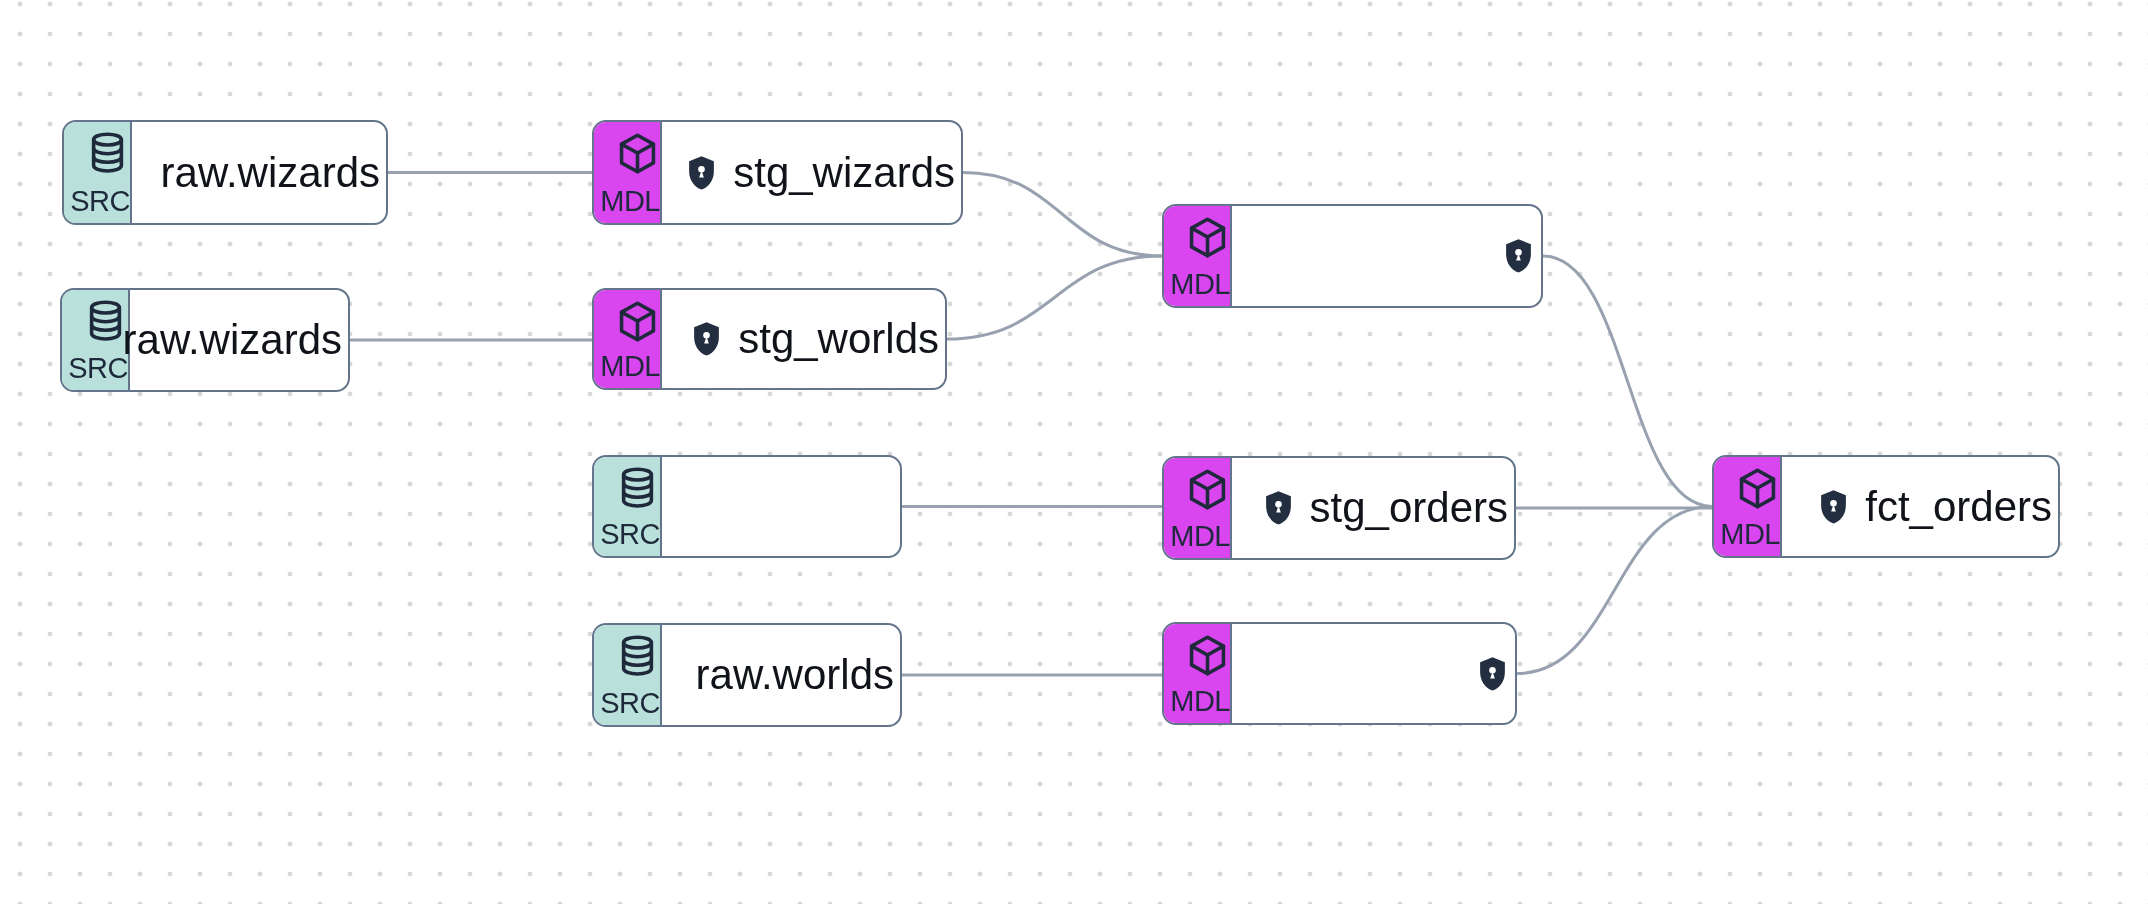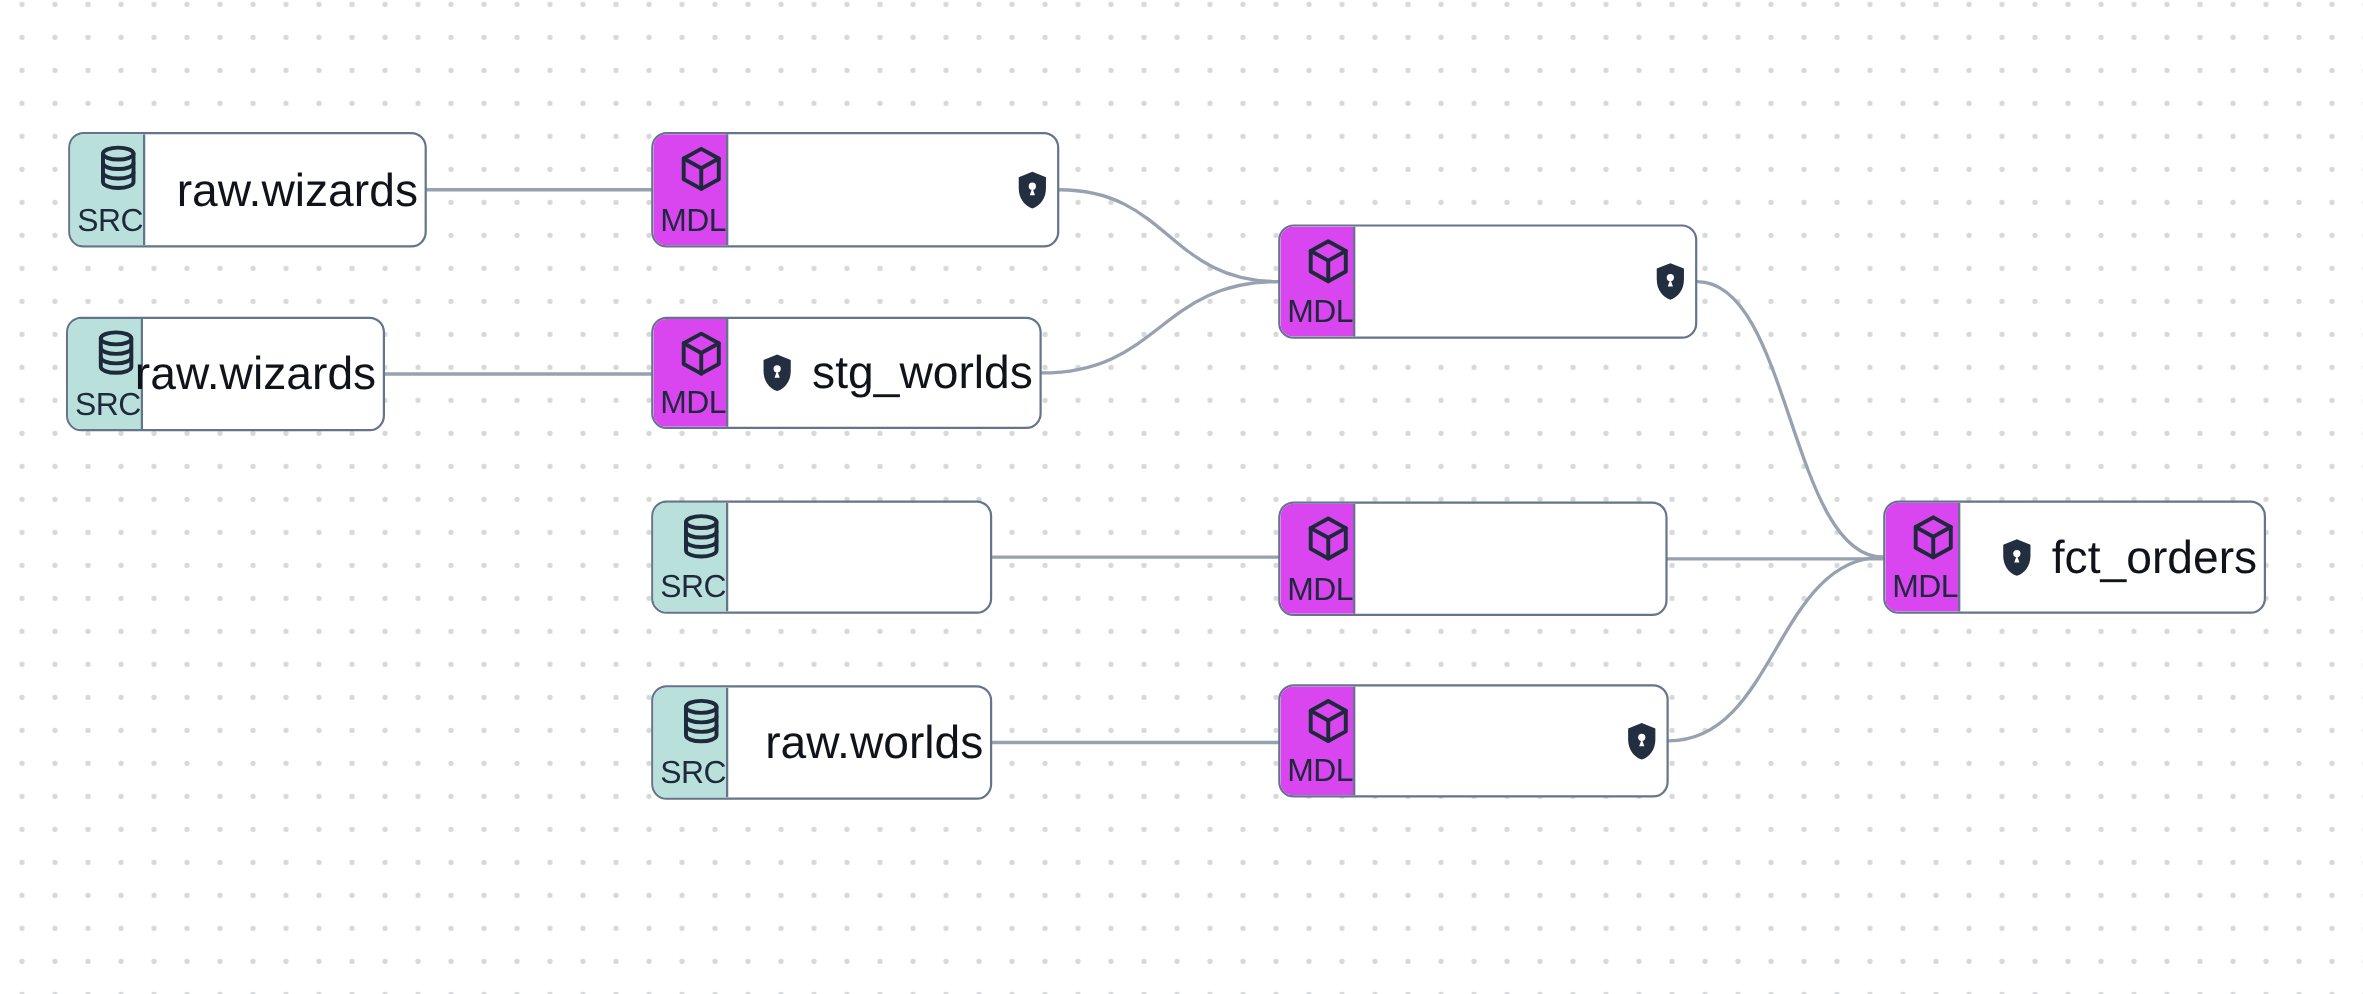--- a/index.html
+++ b/index.html
@@ -122,20 +122,21 @@
           <span class="badge-text">MDL</span>
         </div>
         <div class="node-body">
           <span class="shield">
             <svg viewBox="0 0 24 26">
               <path d="M12 0.8 21 4.4v7.1c0 6.8-3.7 11.7-9 13.5-5.3-1.8-9-6.7-9-13.5V4.4Z" fill="#232e40"></path>
               <circle cx="12" cy="10.3" r="2.4" fill="#ffffff"></circle>
               <path d="M12 11.2l1.7 5h-3.4Z" fill="#ffffff"></path>
             </svg>
           </span>
+          <span class="node-label">stg_wizards</span>
         </div>
       </div>
       <div class="node source" style="left: 60px; top: 288px; width: 290px; height: 104px;">
         <div class="badge">
           <span class="badge-icon">
             <svg viewBox="0 0 24 24" fill="none" stroke="#1e2a3b" stroke-width="1.9" stroke-linecap="round" stroke-linejoin="round">
               <ellipse cx="12" cy="4.6" rx="7.4" ry="2.9"></ellipse>
               <path d="M4.6 4.6v4.6c0 1.6 3.31 2.9 7.4 2.9s7.4-1.3 7.4-2.9V4.6"></path>
               <path d="M4.6 9.2v4.6c0 1.6 3.31 2.9 7.4 2.9s7.4-1.3 7.4-2.9V9.2"></path>
               <path d="M4.6 13.8v4.6c0 1.6 3.31 2.9 7.4 2.9s7.4-1.3 7.4-2.9v-4.6"></path>
@@ -206,20 +207,30 @@
       <div class="node model" style="left: 1162px; top: 456px; width: 354px; height: 104px;">
         <div class="badge">
           <span class="badge-icon">
             <svg viewBox="0 0 24 24" fill="none" stroke="#1e2a3b" stroke-width="1.9" stroke-linecap="round" stroke-linejoin="round">
               <path d="M12 2.3 20.5 7v10L12 21.7 3.5 17V7Z"></path>
               <path d="M3.5 7 12 11.7 20.5 7"></path>
               <path d="M12 11.7v10"></path>
             </svg>
           </span>
           <span class="badge-text">MDL</span>
+        </div>
+        <div class="node-body">
+          <span class="shield">
+            <svg viewBox="0 0 24 26">
+              <path d="M12 0.8 21 4.4v7.1c0 6.8-3.7 11.7-9 13.5-5.3-1.8-9-6.7-9-13.5V4.4Z" fill="#232e40"></path>
+              <circle cx="12" cy="10.3" r="2.4" fill="#ffffff"></circle>
+              <path d="M12 11.2l1.7 5h-3.4Z" fill="#ffffff"></path>
+            </svg>
+          </span>
+          <span class="node-label">stg_orders</span>
         </div>
       </div>
       <div class="node source" style="left: 592px; top: 623px; width: 310px; height: 104px;">
         <div class="badge">
           <span class="badge-icon">
             <svg viewBox="0 0 24 24" fill="none" stroke="#1e2a3b" stroke-width="1.9" stroke-linecap="round" stroke-linejoin="round">
               <ellipse cx="12" cy="4.6" rx="7.4" ry="2.9"></ellipse>
               <path d="M4.6 4.6v4.6c0 1.6 3.31 2.9 7.4 2.9s7.4-1.3 7.4-2.9V4.6"></path>
               <path d="M4.6 9.2v4.6c0 1.6 3.31 2.9 7.4 2.9s7.4-1.3 7.4-2.9V9.2"></path>
               <path d="M4.6 13.8v4.6c0 1.6 3.31 2.9 7.4 2.9s7.4-1.3 7.4-2.9v-4.6"></path>

